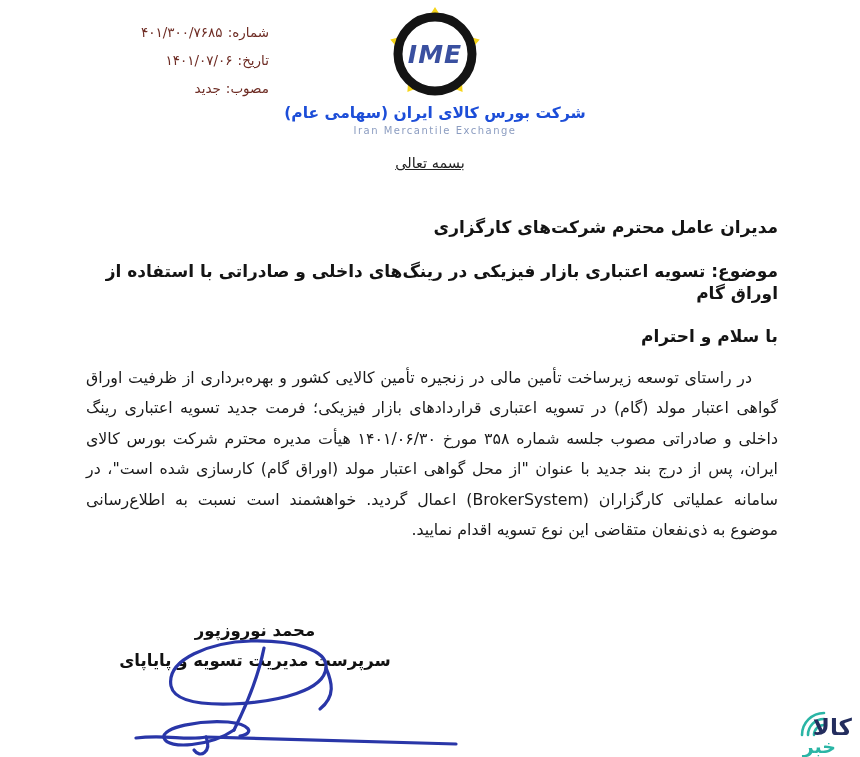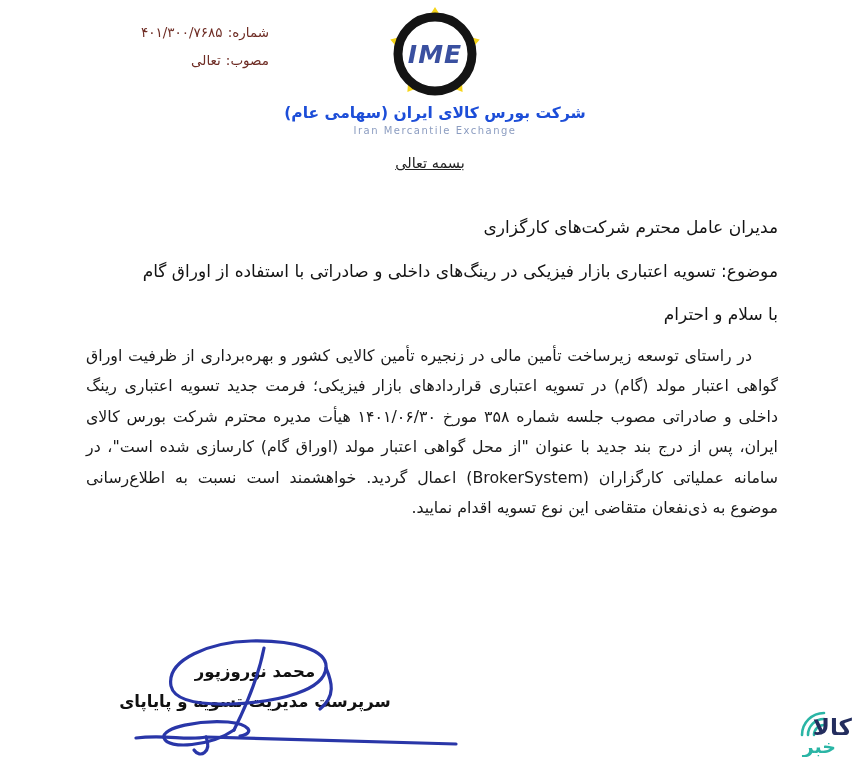--- a/index.html
+++ b/index.html
@@ -27,50 +27,53 @@
   .bismillah{
     position:absolute;top:155px;left:0;width:100%;text-align:center;
     font-size:14.5px;color:#222;direction:rtl;text-decoration:underline;
   }
   
   .letter{
     position:absolute;top:216px;right:82px;left:86px;
     direction:rtl;text-align:right;color:#141414;
   }
   .letter .recipient,.letter .subject,.letter .salutation{
-    font-weight:normal;font-size:17px;line-height:22px;
+    font-weight:bold;font-size:17px;line-height:22px;
   }
   .letter .recipient{margin-bottom:22px;}
   .letter .subject{margin-bottom:21px;}
   .letter .salutation{}
   .letter .body{
     font-size:15.8px;line-height:30.5px;text-align:justify;text-align-last:right;
     text-indent:26px;color:#1a1a1a;
   }
   
   .signature{
-    position:absolute;top:657px;left:95px;width:320px;
+    position:absolute;top:616px;left:95px;width:320px;
     direction:rtl;text-align:center;font-weight:bold;
     font-size:16.5px;line-height:30px;color:#111;
   }
   .sig-ink{position:absolute;top:634px;left:116px;pointer-events:none;}
   
   .watermark{position:absolute;right:4px;bottom:0;}
 </style>
 </head>
 <body>
 
 <div class="page">
 
   <div class="meta">
     <div class="row">
       <span class="lbl">شماره:</span><span>۴۰۱/۳۰۰/۷۶۸۵</span>
     </div>
     <div class="row">
-      <span class="lbl">مصوب:</span><span>تعالی</span>
+      <span class="lbl">تاریخ:</span><span>۱۴۰۱/۰۷/۰۶</span>
+    </div>
+    <div class="row">
+      <span class="lbl">مصوب:</span><span>جدید</span>
     </div>
   </div>
 
   <div class="header">
     <svg class="logo-svg" width="104" height="96" viewBox="0 0 104 96">
       <polygon points="52,1 67.9,26.2 96.7,33.5 77.7,56.3 79.6,86 52,75 24.4,86 26.3,56.3 7.3,33.5 36.1,26.2" fill="#f6d51a"></polygon>
       <circle cx="52" cy="48" r="37" fill="#ffffff" stroke-width="9" stroke="#141414"></circle>
       <text x="52" y="57" text-anchor="middle" font-size="25" font-weight="bold" font-style="italic" letter-spacing="1" fill="#3a50a0">IME</text>
     </svg>
     <div class="org-fa">شرکت بورس کالای ایران (سهامی عام)</div>

